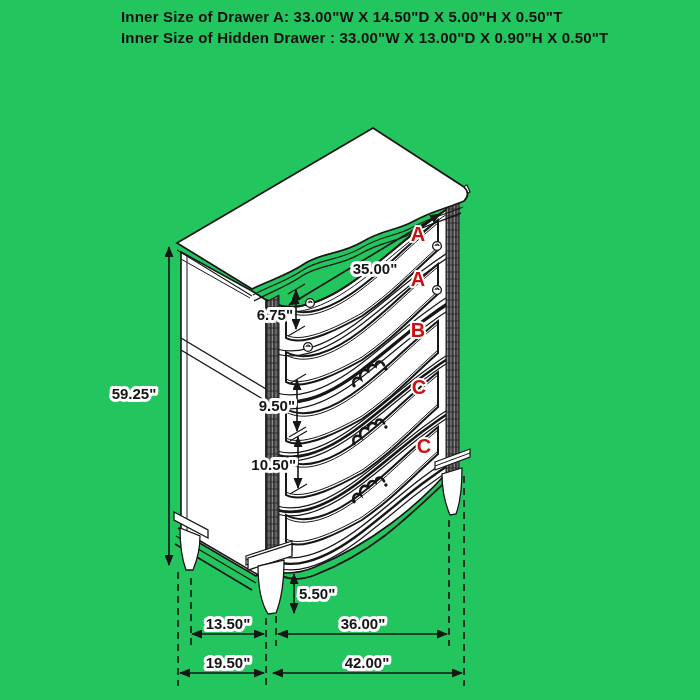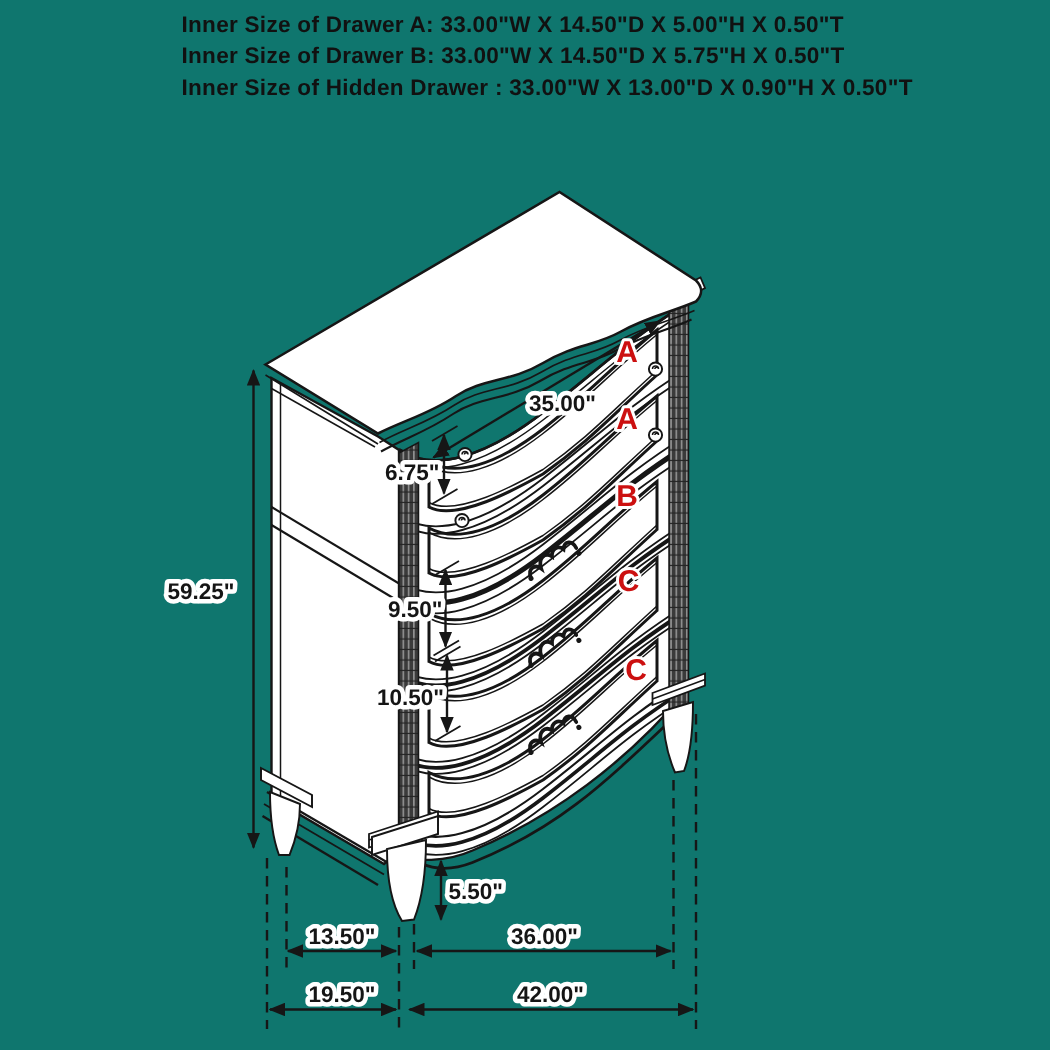--- a/index.html
+++ b/index.html
@@ -1,16 +1,16 @@
 <!DOCTYPE html>
 <html><head>
 <meta charset="utf-8">
 <style>
   html,body{margin:0;padding:0;background:#fff;}
-  .page{position:relative;width:700px;height:700px;background:#0f766e;overflow:hidden;
+  .page{position:relative;width:700px;height:700px;background:#22c55e;overflow:hidden;
         font-family:"Liberation Sans",sans-serif;}
   .spec-header{position:absolute;left:121px;top:6px;font-size:15px;font-weight:bold;
         color:#111;line-height:21px;letter-spacing:0.2px;white-space:nowrap;}
   .diagram-svg{position:absolute;left:0;top:0;}
   .dim-label{font-family:"Liberation Sans",sans-serif;font-size:15px;font-weight:bold;
         fill:#151515;paint-order:stroke;stroke:#ffffff;stroke-width:6px;
         stroke-linejoin:round;}
   .drawer-letter{font-family:"Liberation Sans",sans-serif;font-size:20px;font-weight:bold;
         fill:#cc1010;paint-order:stroke;stroke:#ffffff;stroke-width:4px;stroke-linejoin:round;}
   .ln{stroke:#161616;fill:none;}
@@ -18,21 +18,20 @@
   .dash{stroke:#161616;stroke-width:1.6;stroke-dasharray:7,5;fill:none;}
   .dim{stroke:#161616;stroke-width:1.6;fill:none;}
 </style>
 </head>
 <body>
 
 <div class="page">
 
   <div class="spec-header">
     <div>Inner Size of Drawer A: 33.00"W X 14.50"D X 5.00"H X 0.50"T</div>
-    <div>Inner Size of Drawer B: 33.00"W X 14.50"D X 5.75"H X 0.50"T</div>
     <div>Inner Size of Hidden Drawer : 33.00"W X 13.00"D X 0.90"H X 0.50"T</div>
   </div>
 
   <svg class="diagram-svg" width="700" height="700" viewBox="0 0 700 700">
     <defs>
       <marker id="ah" markerWidth="11" markerHeight="9" refX="10" refY="4.5" orient="auto-start-reverse" markerUnits="userSpaceOnUse">
         <path d="M0,0 L11,4.5 L0,9 Z" fill="#161616"></path>
       </marker>
       <pattern id="flute" width="3.5" height="7" patternUnits="userSpaceOnUse">
         <rect width="3.5" height="7" fill="#3b3b3b"></rect>

